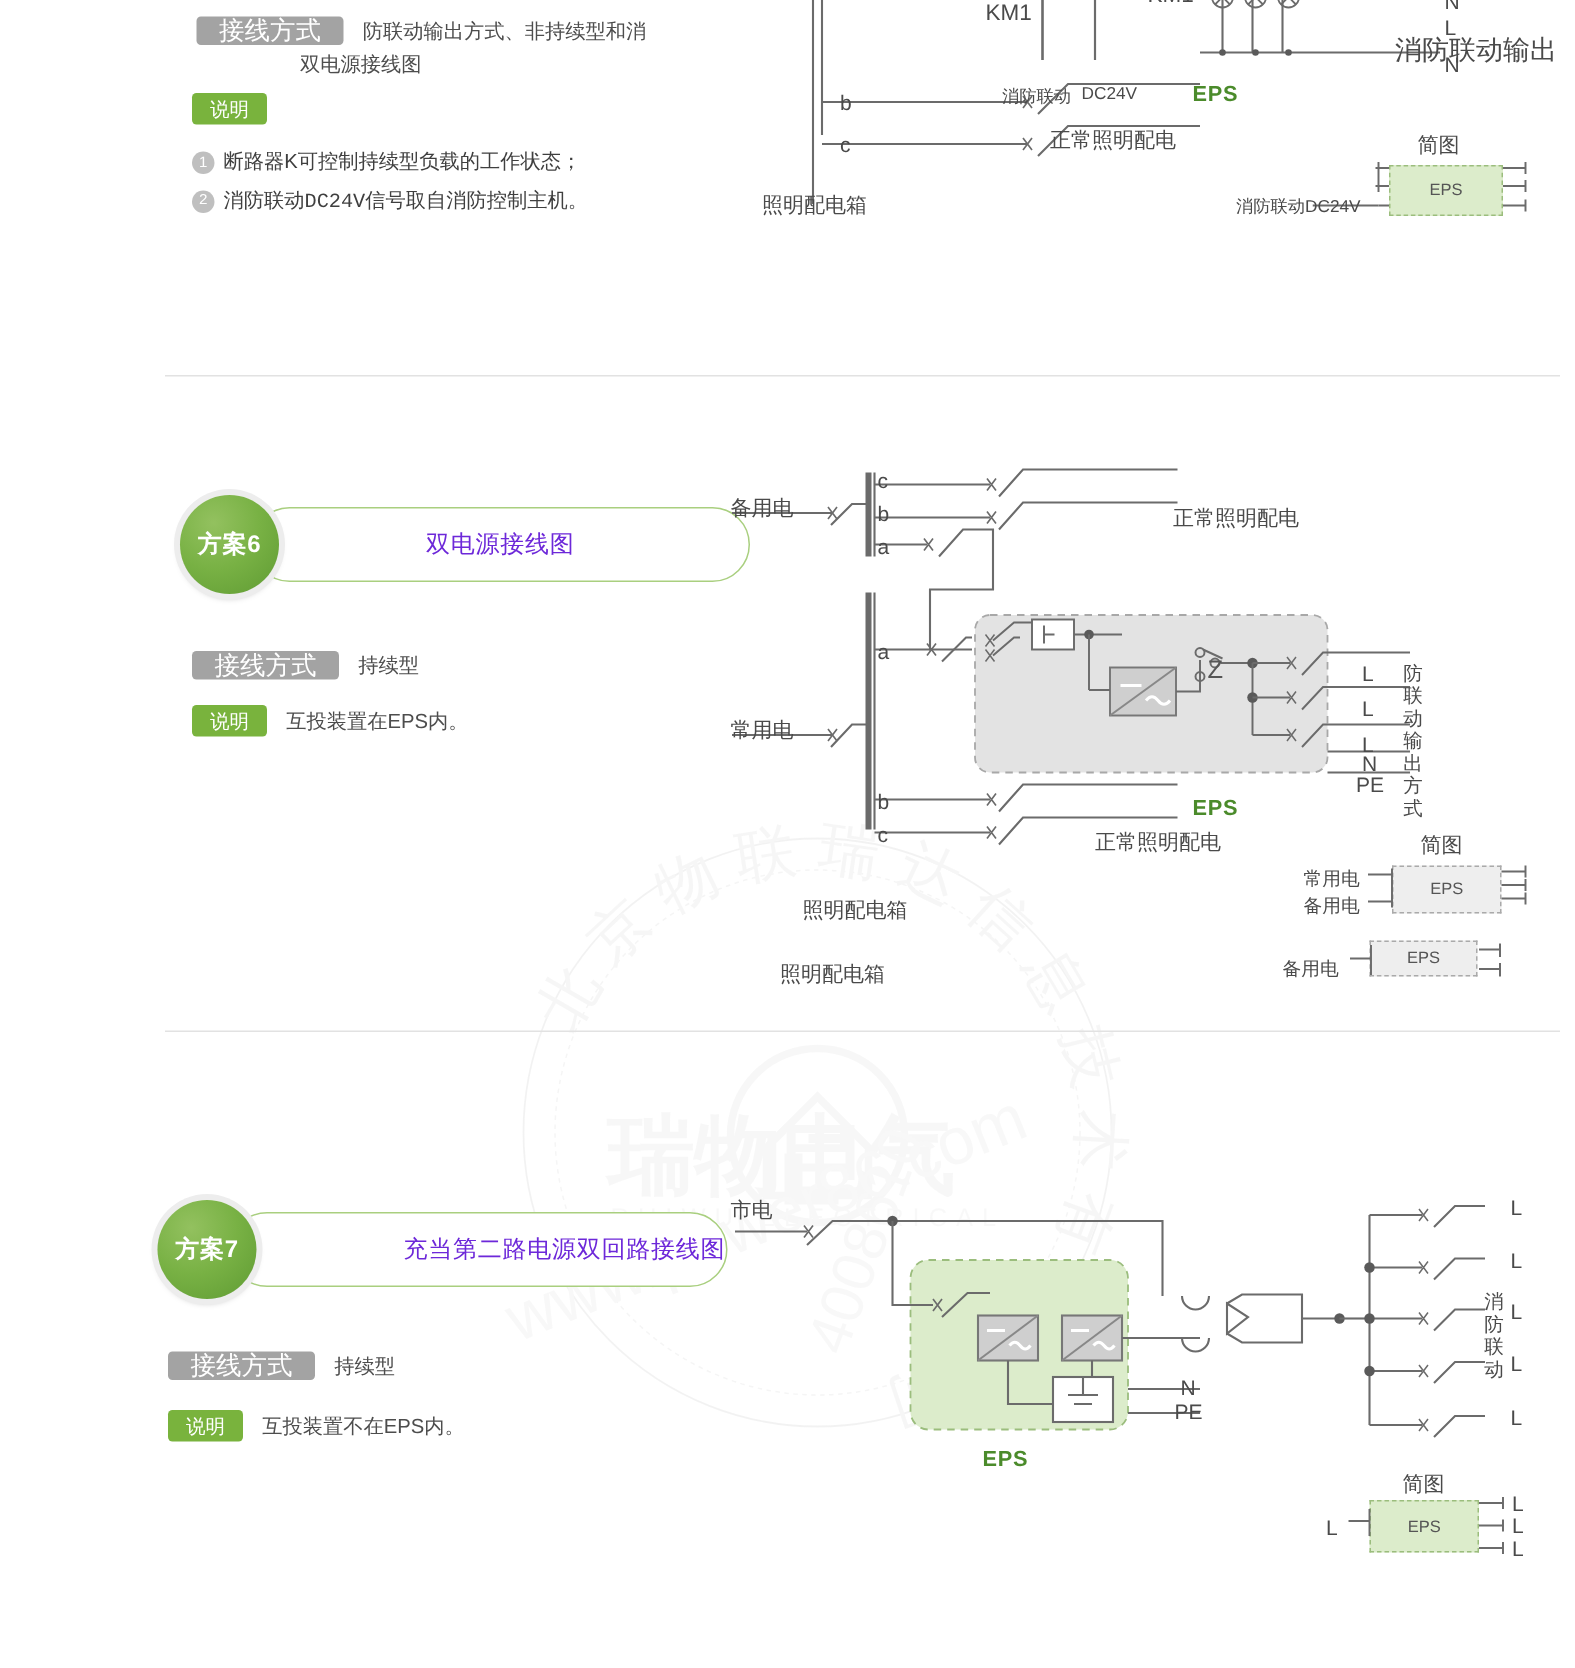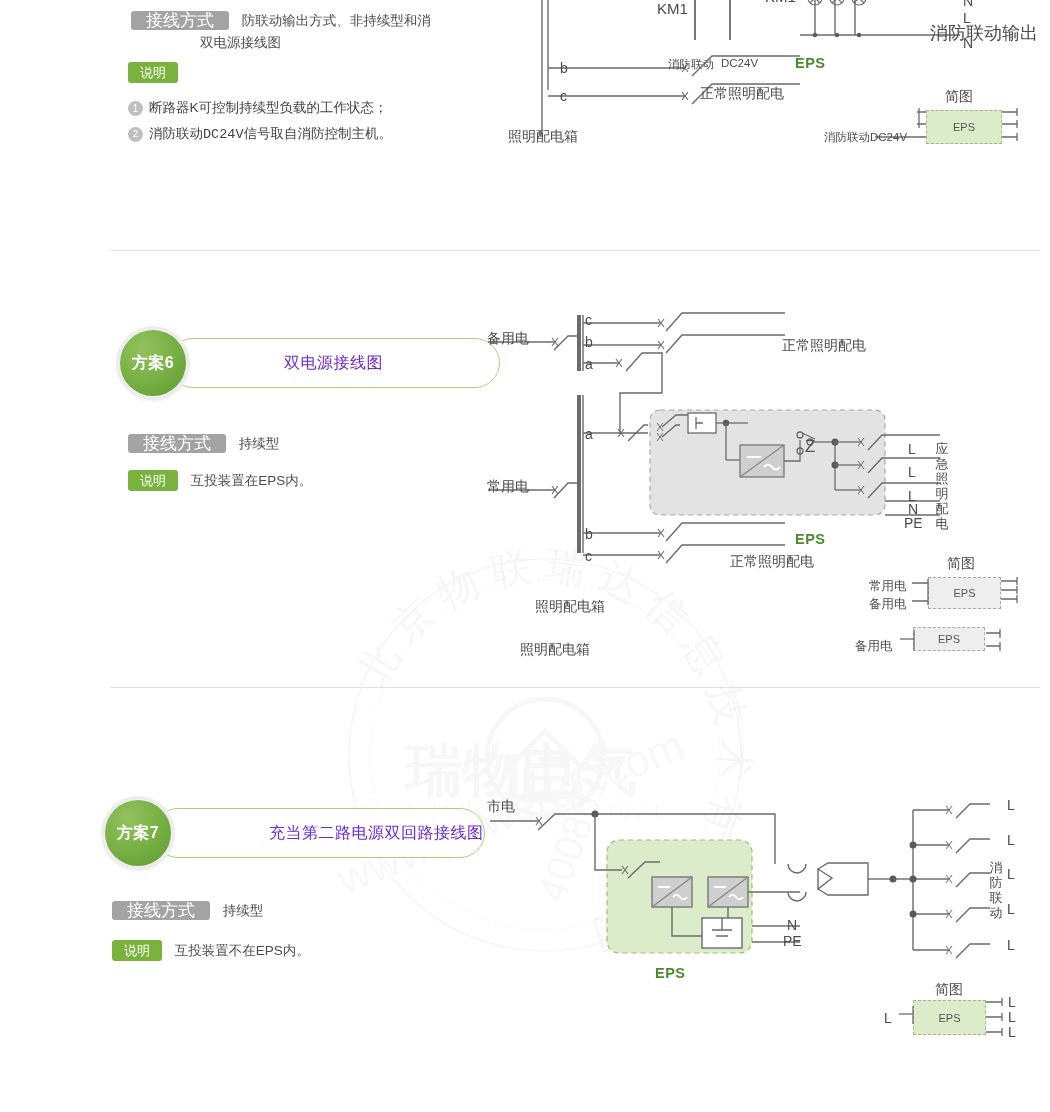--- a/index.html
+++ b/index.html
@@ -347,21 +347,21 @@
 <div class="dlabel" style="left:535px;top:598px;font-size:14px;">照明配电箱</div>
 <div class="dlabel" style="left:520px;top:641px;font-size:14px;">照明配电箱</div>
 <div class="eps-label" style="left:795px;top:531px;">EPS</div>
 <div class="dlabel" style="left:805px;top:437px;font-size:17px;color:#555;">Z</div>
 
 <div class="dlabel lat" style="left:908px;top:441px;">L</div>
 <div class="dlabel lat" style="left:908px;top:464px;">L</div>
 <div class="dlabel lat" style="left:908px;top:488px;">L</div>
 <div class="dlabel lat" style="left:908px;top:501px;">N</div>
 <div class="dlabel lat" style="left:904px;top:515px;">PE</div>
-<div class="vlabel" style="left:934px;top:441px;width:16px;">应急照明配电</div>
+<div class="vlabel" style="left:934px;top:441px;width:16px;">防联动输出方式</div>
 
 <div class="dlabel" style="left:947px;top:555px;font-size:14px;">简图</div>
 <div class="mini-gray" style="left:928px;top:577px;width:73px;height:32px;">
   <span>EPS</span>
 </div>
 <div class="dlabel" style="left:869px;top:578px;font-size:12.5px;">常用电</div>
 <div class="dlabel" style="left:869px;top:596px;font-size:12.5px;">备用电</div>
 <div class="abs" style="left:860px;top:570px;width:190px;height:50px;">
   <svg width="190" height="50" viewBox="0 0 190 50">
     <g stroke="#6b6b6b" fill="none" stroke-width="1.3">

